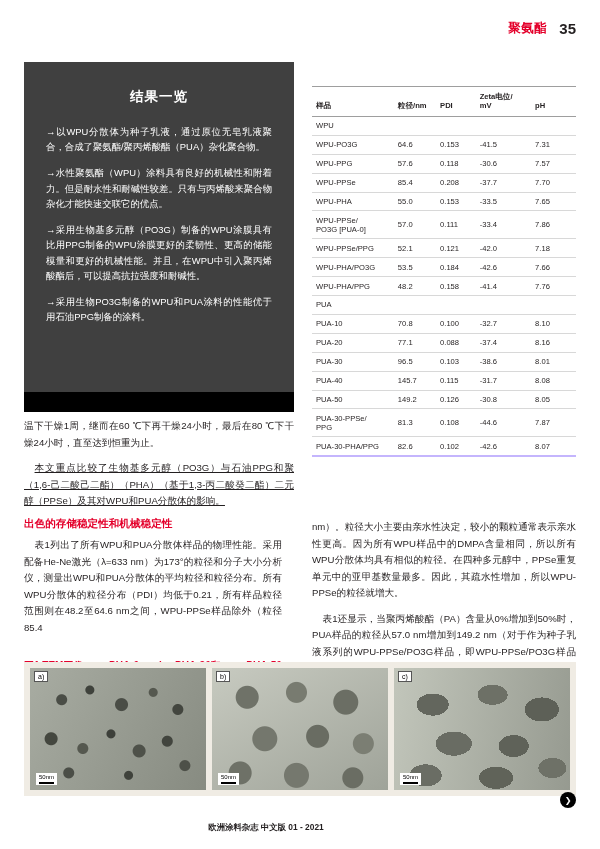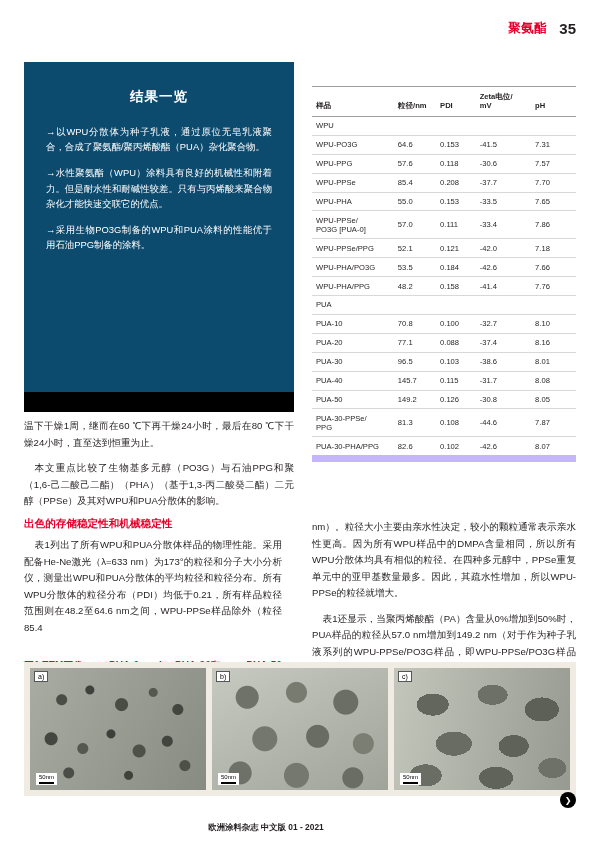--- a/index.html
+++ b/index.html
@@ -21,21 +21,21 @@
   .header .sect{
     color:#e4002b;font-weight:bold;font-size:12.5px;letter-spacing:0.5px;
   }
   .header .pageno{
     color:#231f20;font-weight:bold;font-size:15px;
   }
 
   
   .redbox{
     position:absolute;left:24px;top:62px;width:270px;height:330px;
-    background:#0c4a6e;color:#ffffff;
+    background:#404040;color:#ffffff;
     box-sizing:border-box;
     padding:26px 22px 18px 22px;
   }
   .redbox h2{
     margin:0 0 18px 0;text-align:center;font-size:13.5px;font-weight:bold;
     letter-spacing:1px;
   }
   .redbox p{
     margin:0 0 11px 0;font-size:9.4px;line-height:1.62;text-align:justify;
   }
@@ -44,21 +44,21 @@
   .blackstrip{
     position:absolute;left:24px;top:392px;width:270px;height:20px;background:#000;
   }
 
   
   .leftbody{
     position:absolute;left:24px;top:418px;width:270px;
     font-size:9.6px;line-height:1.72;text-align:justify;color:#231f20;
   }
   .leftbody p{margin:0 0 9px 0;}
-  .leftbody p.ind{text-indent:1.1em;}
+  .leftbody p.ind{text-indent:1.1em;text-decoration:underline;}
 
   .subhead{
     position:absolute;left:24px;top:517px;width:280px;
     color:#e4002b;font-weight:bold;font-size:10.6px;
   }
   .leftbody2{
     position:absolute;left:24px;top:537px;width:270px;
     font-size:9.6px;line-height:1.72;text-align:justify;color:#231f20;
   }
   .leftbody2 p{margin:0 12px 9px 0;}
@@ -78,21 +78,21 @@
     border-top:1px solid #9e9e9e;border-bottom:1px solid #9e9e9e;
     font-size:7.6px;vertical-align:bottom;line-height:1.25;
   }
   table.datatbl td{
     padding:4.4px 3px 4.4px 4px;border-bottom:1px solid #d8d8d8;
     line-height:1.2;
   }
   table.datatbl tr.grouprow td{
     font-weight:normal;border-bottom:1px solid #d8d8d8;
   }
-  table.datatbl tr:last-child td{border-bottom:7px solid #c4b5fd;}
+  table.datatbl tr:last-child td{border-bottom:2px solid #c4b5fd;}
   table.datatbl col.c0{width:31%;}
   table.datatbl col.c1{width:16%;}
   table.datatbl col.c2{width:15%;}
   table.datatbl col.c3{width:21%;}
   table.datatbl col.c4{width:17%;}
 
   .rightbody{
     position:absolute;left:312px;top:519px;width:264px;
     font-size:9.6px;line-height:1.72;text-align:justify;color:#231f20;
   }
@@ -190,20 +190,21 @@
 
   <div class="header">
     <span class="sect">聚氨酯</span>
     <span class="pageno">35</span>
   </div>
 
   <div class="redbox">
     <h2>结果一览</h2>
     <p>→以WPU分散体为种子乳液，通过原位无皂乳液聚合，合成了聚氨酯/聚丙烯酸酯（PUA）杂化聚合物。</p>
     <p>→水性聚氨酯（WPU）涂料具有良好的机械性和附着力。但是耐水性和耐碱性较差。只有与丙烯酸来聚合物杂化才能快速交联它的优点。</p>
+    <p>→采用生物基多元醇（PO3G）制备的WPU涂膜具有比用PPG制备的WPU涂膜更好的柔韧性、更高的储能模量和更好的机械性能。并且，在WPU中引入聚丙烯酸酯后，可以提高抗拉强度和耐碱性。</p>
     <p>→采用生物PO3G制备的WPU和PUA涂料的性能优于用石油PPG制备的涂料。</p>
   </div>
   <div class="blackstrip"></div>
 
   <div class="leftbody">
     <p>温下干燥1周，继而在60 ℃下再干燥24小时，最后在80 ℃下干燥24小时，直至达到恒重为止。</p>
     <p class="ind">本文重点比较了生物基多元醇（PO3G）与石油PPG和聚（1,6-己二酸己二酯）（PHA）（基于1,3-丙二酸癸二酯）二元醇（PPSe）及其对WPU和PUA分散体的影响。</p>
   </div>
 
   <div class="subhead">出色的存储稳定性和机械稳定性</div>

